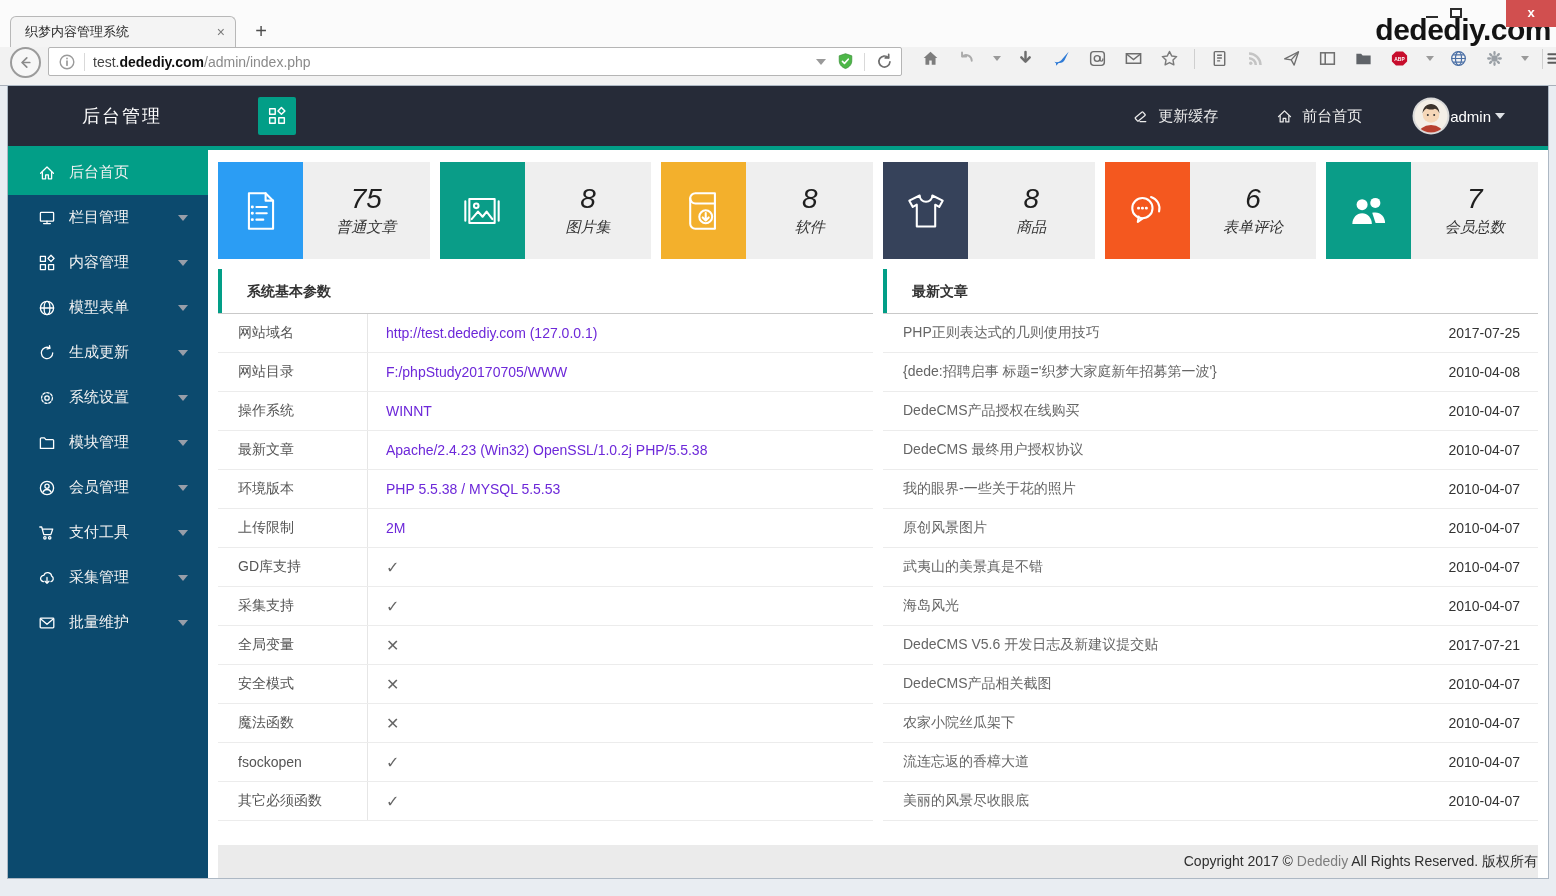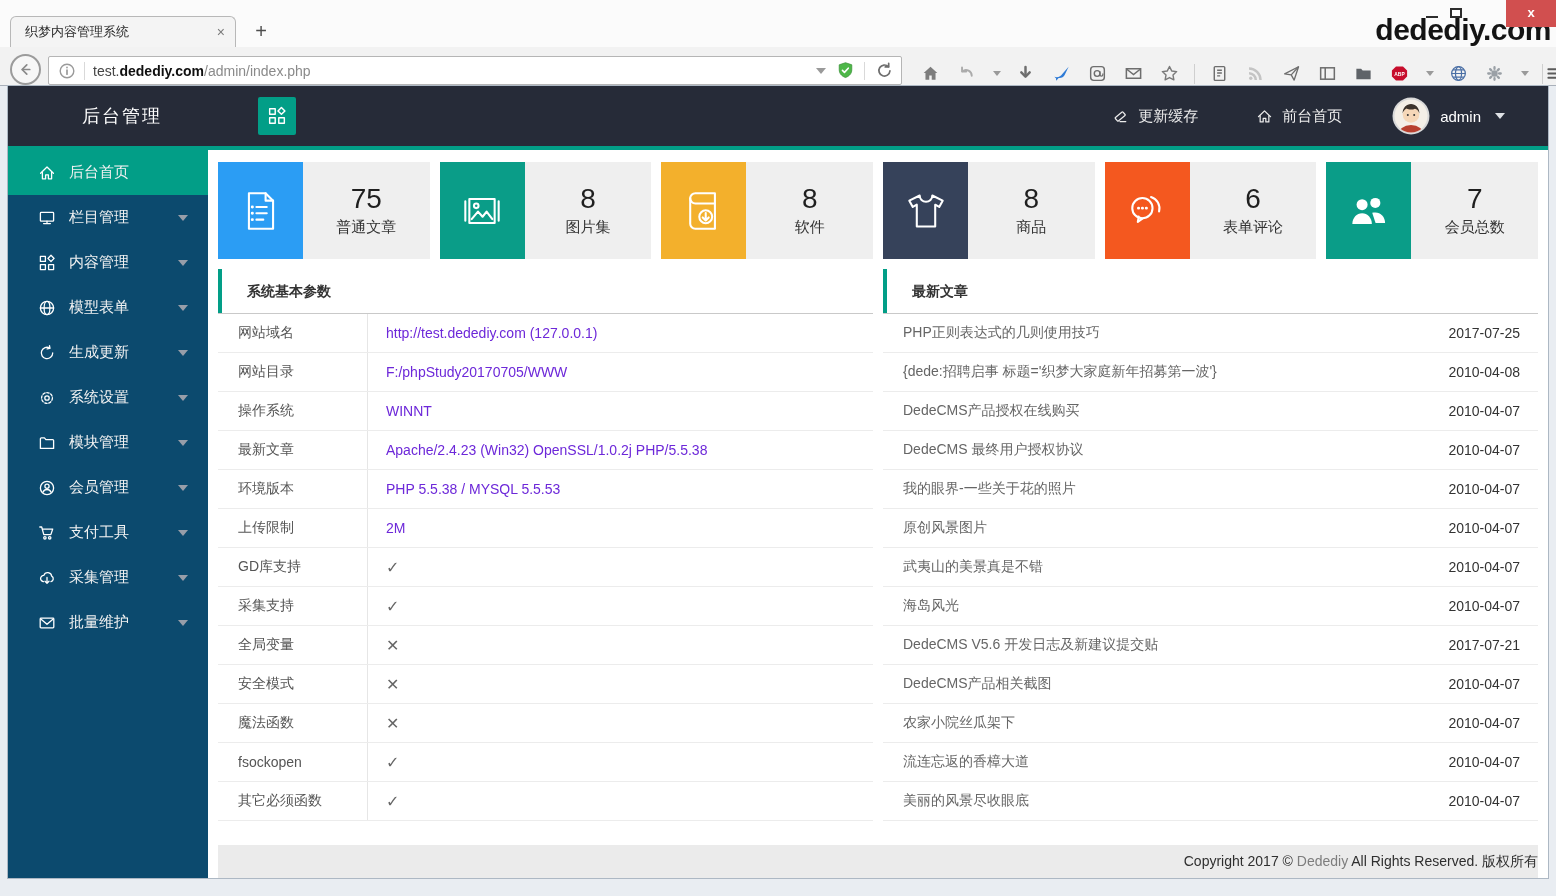--- a/index.html
+++ b/index.html
@@ -16,21 +16,21 @@
 .tab-close { color:#7a7a7a; font-size:14px; margin-left:8px; line-height:1; }
 .newtab { position:absolute; left:248px; bottom:3px; width:26px; height:24px; color:#4d4d4d;
   font-size:20px; text-align:center; line-height:23px; }
 .watermark { position:absolute; top:13px; right:5px; font-size:30px; font-weight:700;
   color:#141414; letter-spacing:-.5px; z-index:1; }
 .win-min { position:absolute; top:16px; right:118px; width:12px; height:2px; background:#2e2e2e; z-index:2; }
 .win-max { position:absolute; top:8px; right:94px; width:12px; height:10px; border:2px solid #2e2e2e; background:#fff; z-index:2; }
 .win-close { position:absolute; top:0; right:0; width:50px; height:27px; background:#d14f4f;
   color:#fff; text-align:center; line-height:25px; font-size:13px; font-weight:700; z-index:2; }
 .toolbar { position:absolute; top:47px; left:0; right:0; height:39px; background:#f2f2f2;
-  border-bottom:1px solid #a9b0ba; display:flex; align-items:flex-end; padding:0 12px 0 10px; }
+  border-bottom:1px solid #a9b0ba; display:flex; align-items:flex-start; padding:0 12px 0 10px; }
 .back-btn { width:31px; height:31px; border-radius:50%; border:2px solid #9b9b9b; background:#f7f7f7;
   display:flex; align-items:center; justify-content:center; flex:none; }
 .back-btn svg { width:17px; height:17px; }
 .url-field { width:854px; height:29px; margin-left:7px; background:#fff; border:1px solid #b5b5b5;
   border-radius:2px; display:flex; align-items:center; padding:0 5px 0 8px; flex:none; }
 .info-btn { width:20px; height:20px; flex:none; }
 .info-btn svg { width:20px; height:20px; }
 .url-sep { width:1px; height:18px; background:#d9d9d9; margin:0 8px 0 7px; }
 .url-text { font-size:14px; flex:1; white-space:nowrap; overflow:hidden; }
 .host-pre { color:#444; } .host { color:#0f0f0f; font-weight:700; } .path { color:#8a8a8a; }
@@ -49,37 +49,37 @@
   display:flex; flex-direction:column; outline:1px solid #adb8c4; }
 .admin-header { height:64px; flex:none; background:#262b38; border-bottom:4px solid #029e87;
   display:flex; align-items:center; }
 .admin-title { margin-left:74px; font-size:18px; color:#fff; letter-spacing:2px; }
 .apps-btn { margin-left:96px; width:38px; height:38px; background:#029e87; border-radius:2px;
   display:flex; align-items:center; justify-content:center; color:#fff; }
 .apps-btn svg { width:20px; height:20px; }
 .admin-right { margin-left:auto; display:flex; align-items:center; padding-right:43px; }
 .admin-action { display:flex; align-items:center; gap:9px; color:#ececec; font-size:15px; margin-left:58px; }
 .admin-action svg { width:17px; height:17px; }
-.admin-user { display:flex; align-items:center; margin-left:50px; gap:10px; color:#fff; font-size:15px; }
+.admin-user { display:flex; align-items:center; margin-left:50px; color:#fff; font-size:15px; }
 .avatar { width:38px; height:38px; }
 .user-caret { width:0; height:0; border-left:5px solid transparent; border-right:5px solid transparent;
   border-top:6px solid #dfe2e6; margin-left:4px; }
 
 .bodyrow { flex:1; display:flex; min-height:0; }
 .sidebar { width:200px; flex:none; background:#0c4a6e; }
 .menu-item { height:45px; display:flex; align-items:center; padding:0 20px 0 30px; color:#f2f2f2; font-size:15px; }
 .menu-item.active { background:#029e87; }
 .mi-icon { width:18px; height:18px; margin-right:13px; color:#fff; flex:none; }
 .mi-icon svg { width:18px; height:18px; display:block; }
 .mi-caret { margin-left:auto; width:0; height:0; border-left:5px solid transparent;
   border-right:5px solid transparent; border-top:6px solid #989ea9; }
 
 .main { flex:1; padding:12px 10px 0; display:flex; flex-direction:column; min-width:0; background:#fff; }
 .cards { display:flex; gap:10px; height:97px; margin-bottom:10px; flex:none; }
-.card { flex:1; display:flex; min-width:0; }
+.card { flex:1; display:flex; min-width:0;font-style:italic; }
 .card-icon { width:85px; flex:none; display:flex; align-items:center; justify-content:center; }
 .card-icon svg { width:46px; height:46px; }
 .card-body { flex:1; background:#efefef; display:flex; flex-direction:column; align-items:center; justify-content:center; }
 .card-num { font-size:28px; color:#1f1f1f; line-height:1.1; }
 .card-label { font-size:15px; color:#333; margin-top:4px; }
 
 .panels { display:flex; gap:10px; flex:none; }
 .panel { flex:1; min-width:0; }
 .panel-head { position:relative; height:45px; line-height:44px; padding-left:29px; font-size:14px;
   font-weight:700; color:#333; border-bottom:1px solid #c9c9c9; }

